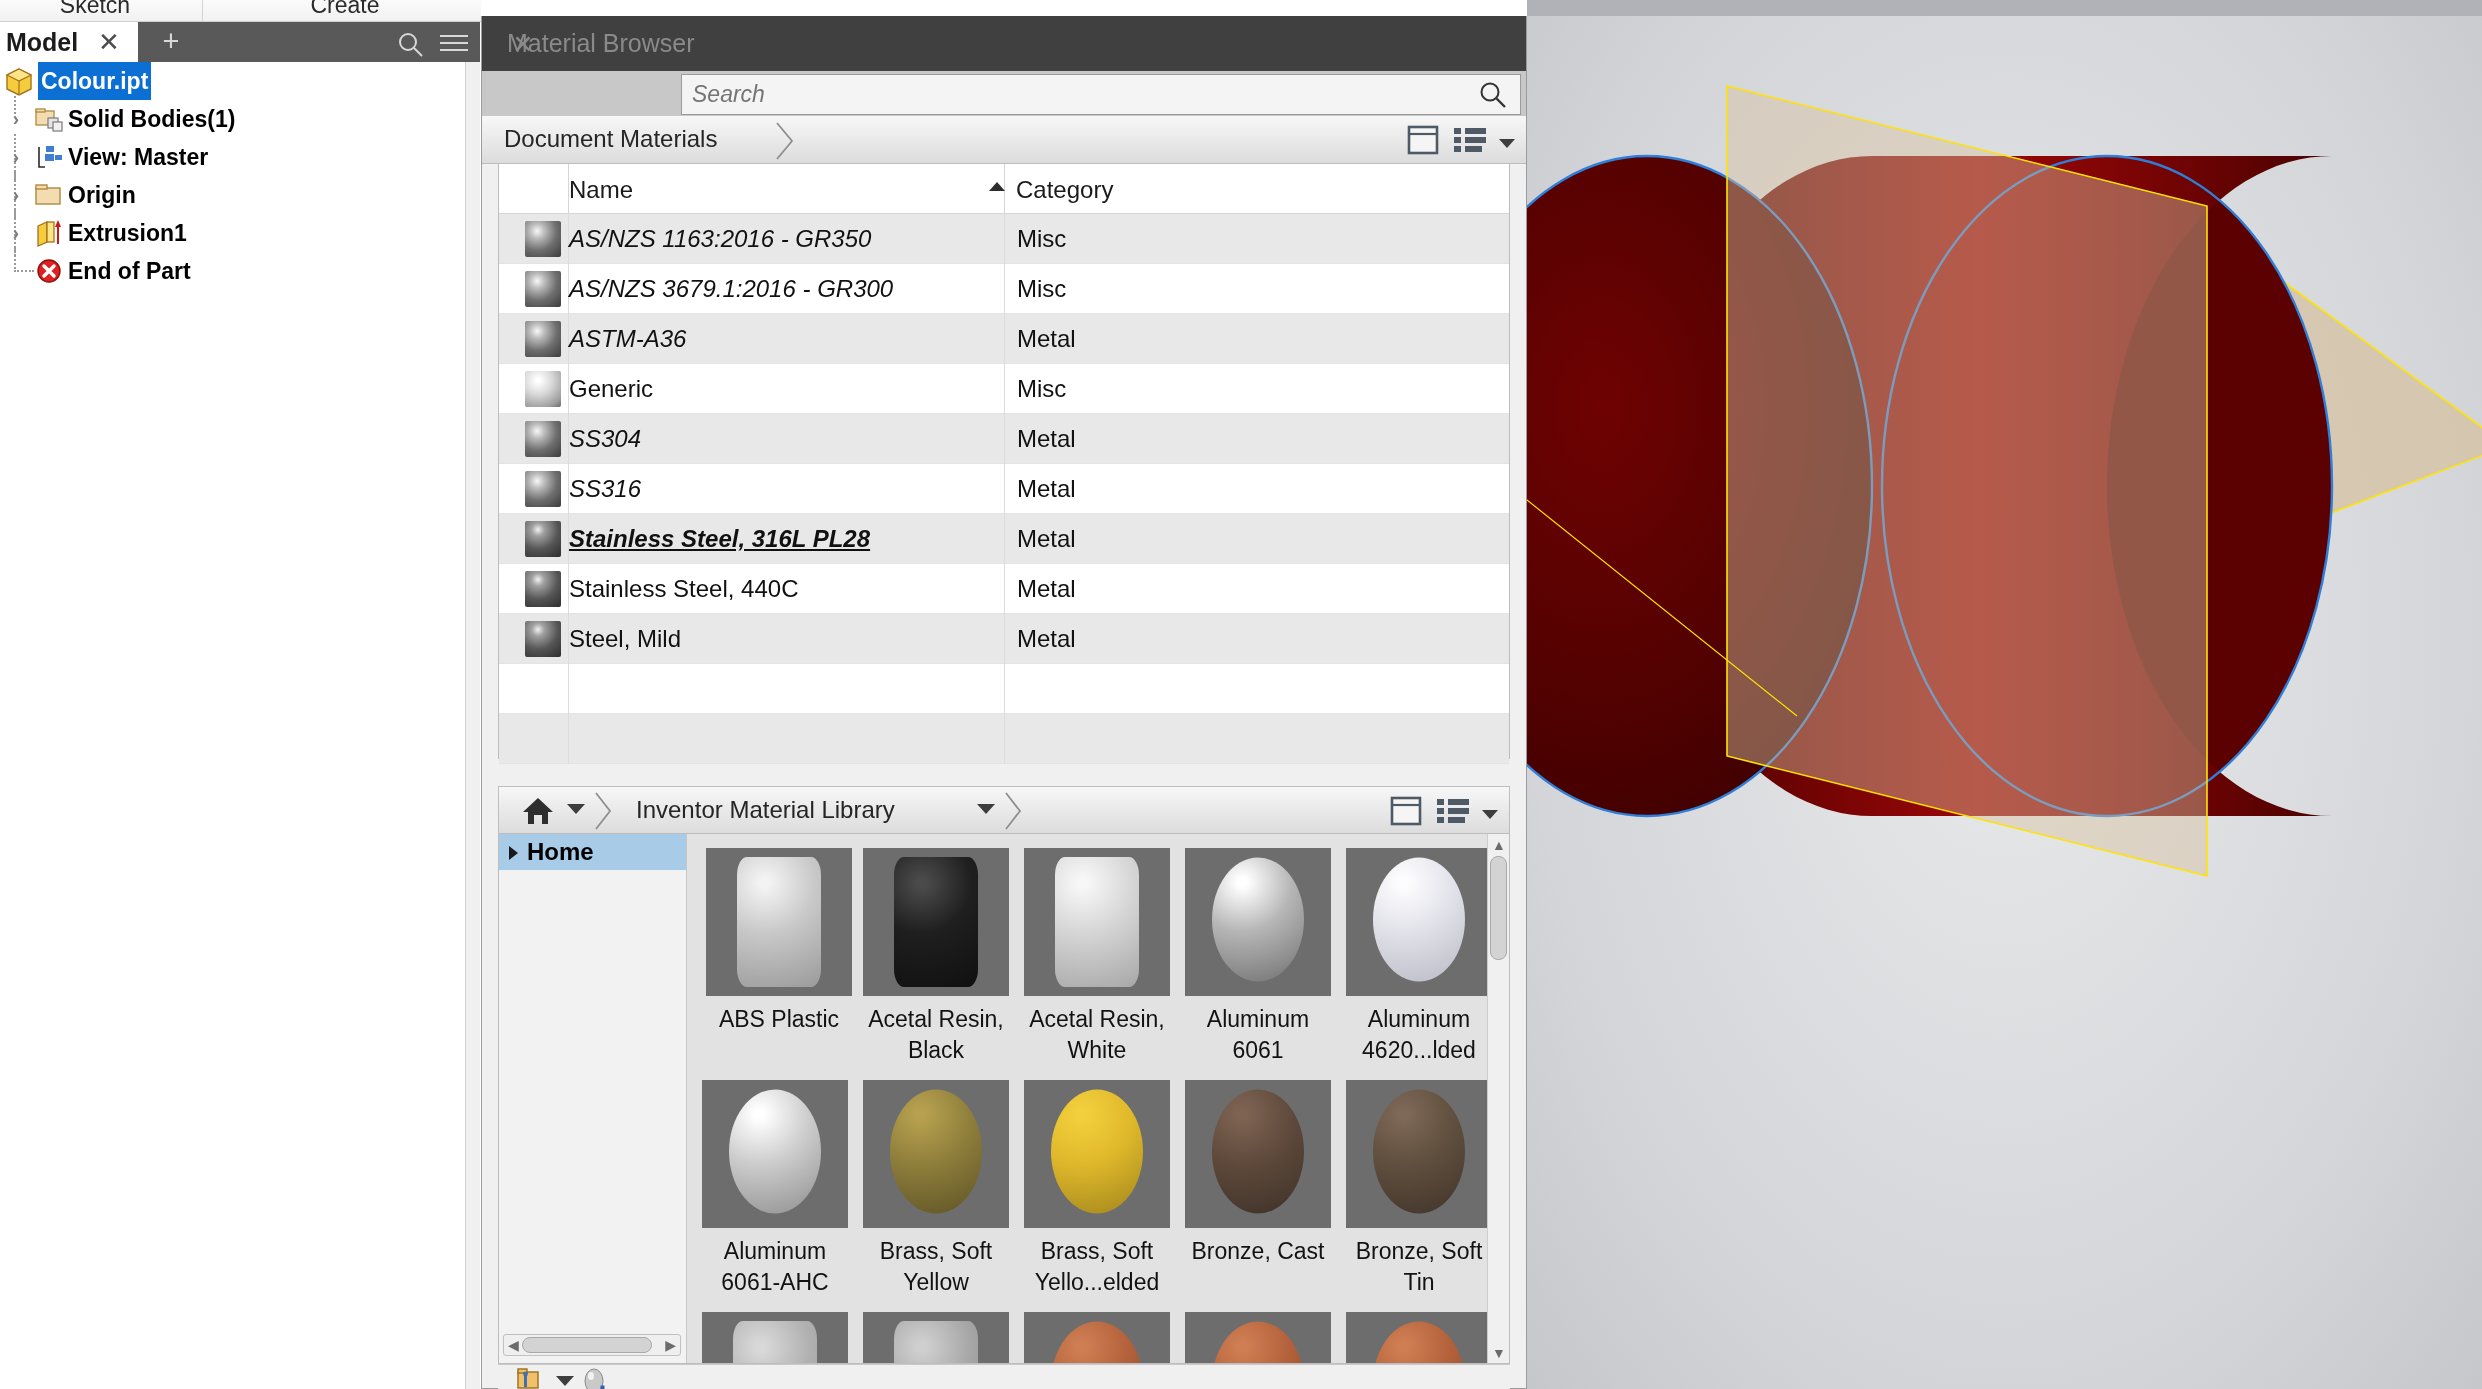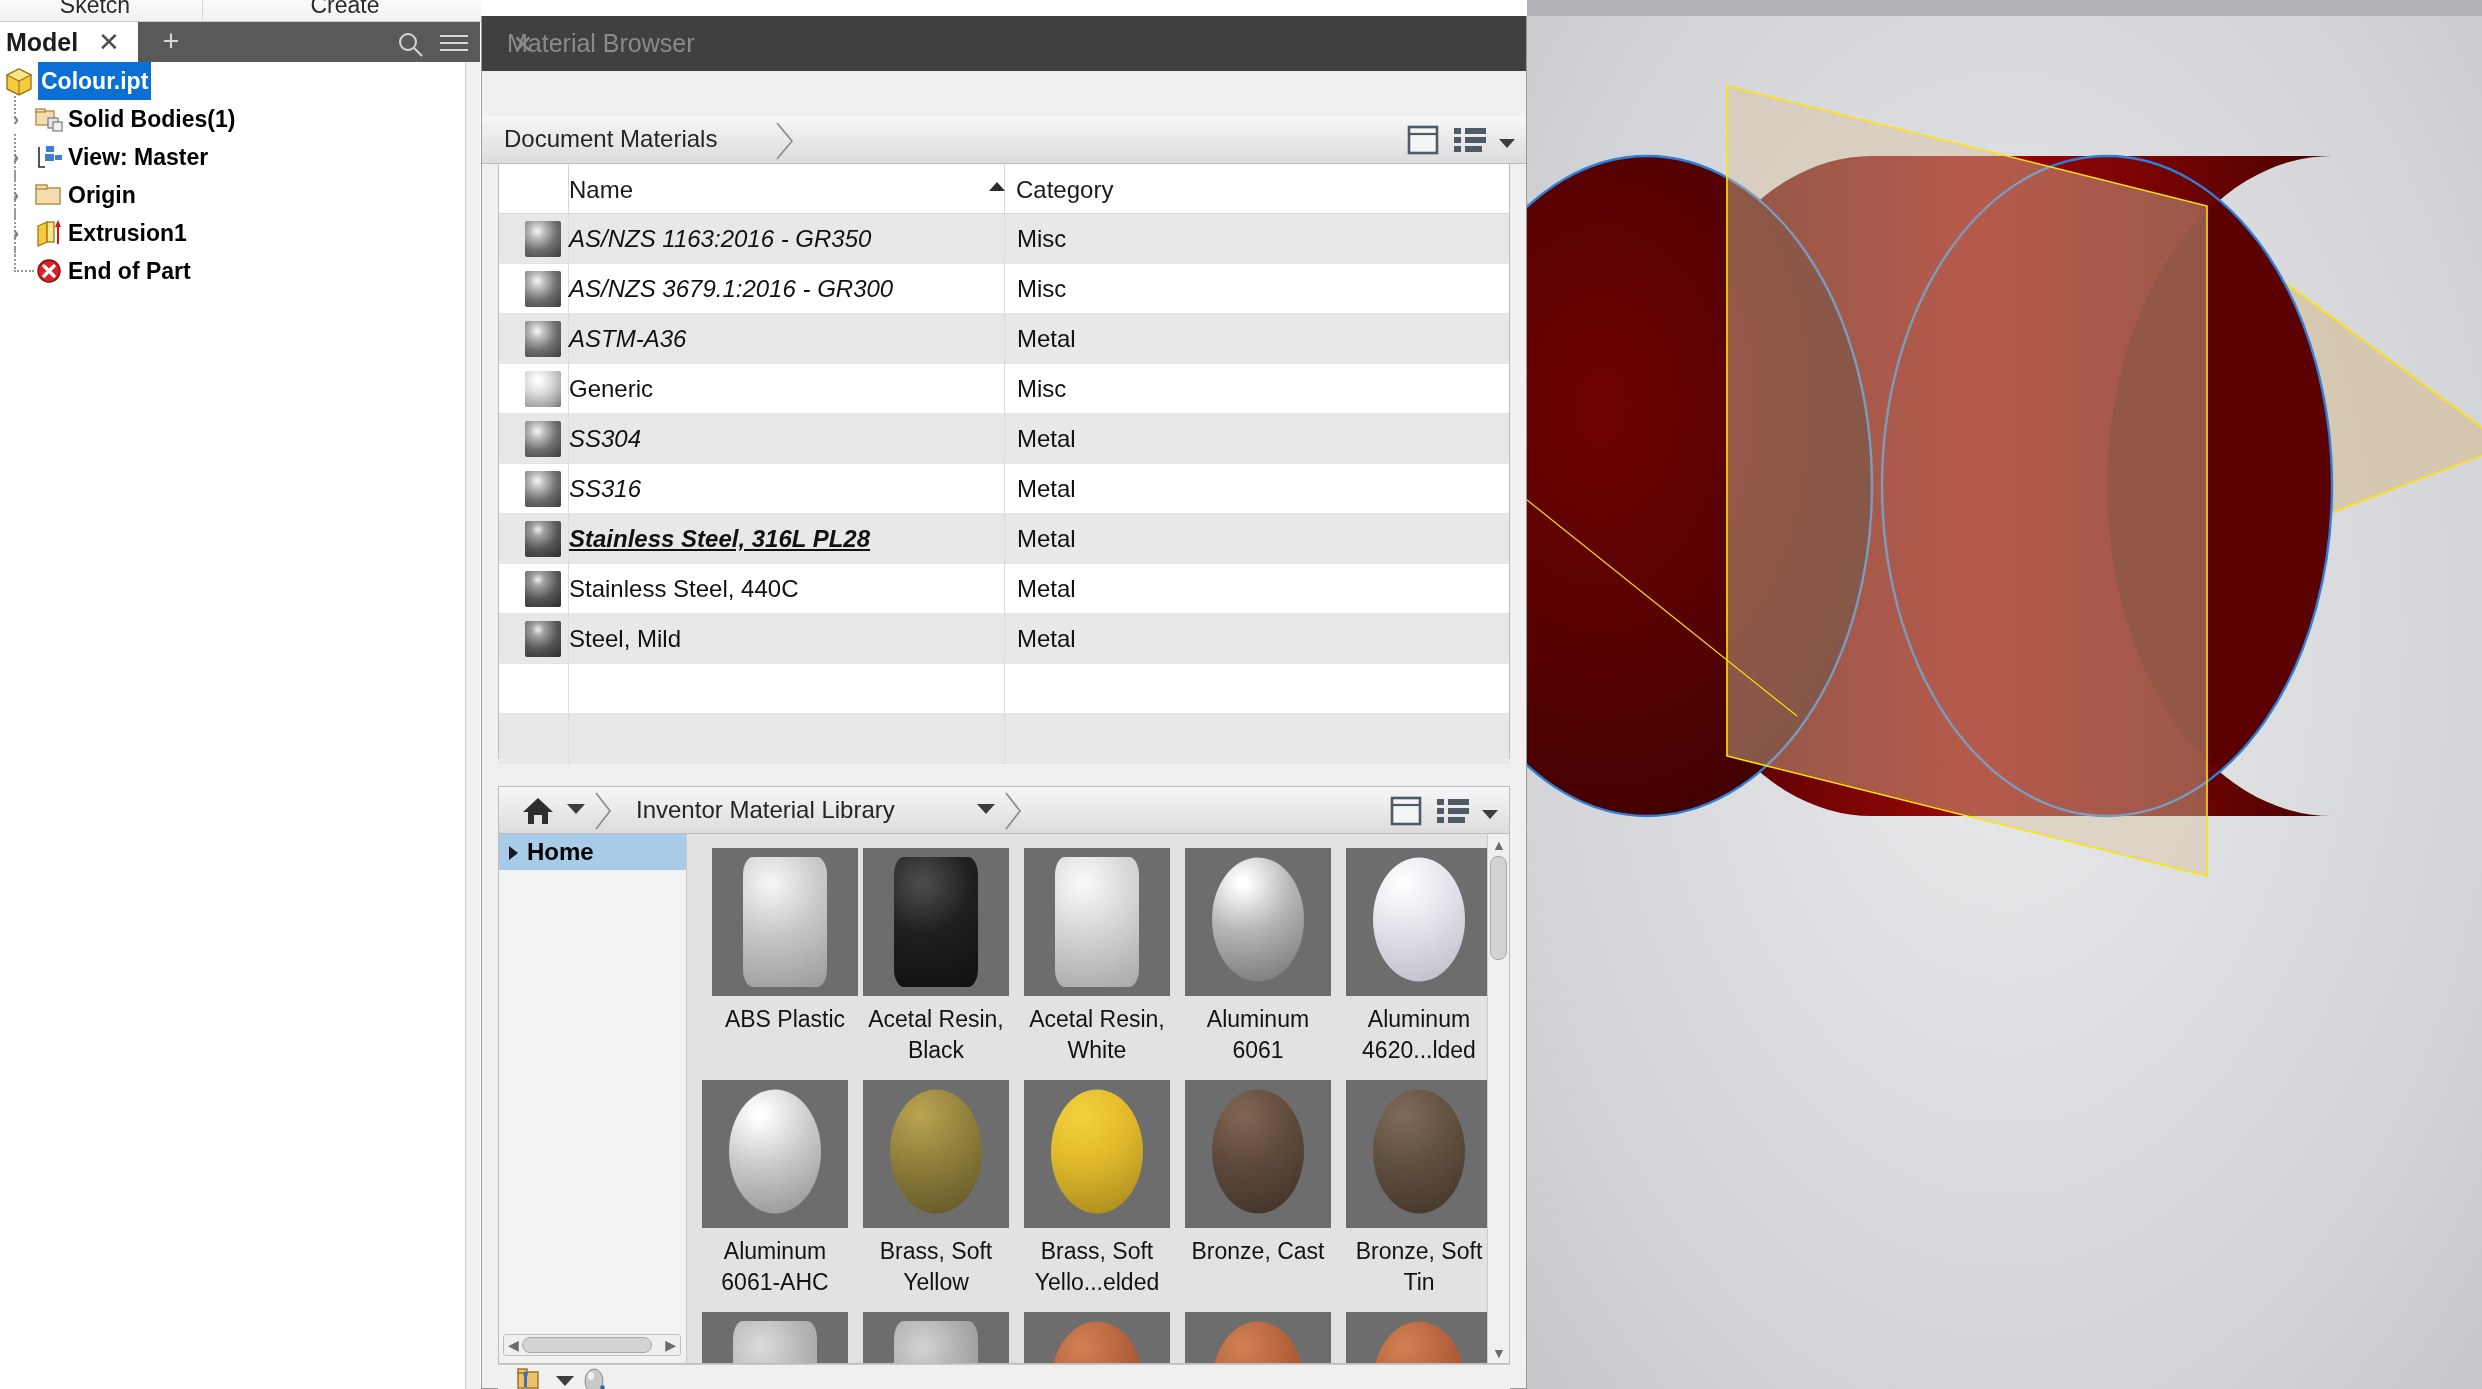--- a/index.html
+++ b/index.html
@@ -439,20 +439,29 @@
     </div>
   </div>
 
   <div class="mb">
 
     <div class="mb-title">
       <span>Material Browser</span>
       <span class="mb-close">✕</span>
     </div>
 
+    <div class="mb-searchbar">
+      <input class="mb-search-input" type="text" placeholder="Search" style="">
+      <span class="mb-search-icon">
+        <svg width="30" height="30" viewBox="0 0 30 30">
+          <circle cx="12" cy="12" r="8.5" fill="none" stroke="#333" stroke-width="2"></circle>
+          <line x1="18.5" y1="18.5" x2="27" y2="27" stroke="#333" stroke-width="2.4"></line>
+        </svg>
+      </span>
+    </div>
 
     <div class="mb-breadcrumb">
       <span class="crumb-text">Document Materials</span>
       <span class="crumb-chev">
         <svg width="28" height="42" viewBox="0 0 28 42">
           <path d="M5 3 L20 21 L5 39" fill="none" stroke="#8e8e8e" stroke-width="1.8"></path>
         </svg>
       </span>
       <span class="toolicons">
         <span style="display:inline-block;vertical-align:top">
@@ -617,21 +626,21 @@
           <span>Home</span>
         </div>
         <div class="lib-hscroll">
           <span class="ar" style="left:4px">◀</span>
           <span class="ar" style="right:4px">▶</span>
           <span class="thumb"></span>
         </div>
       </div>
 
       <div class="lib-grid" id="lib-grid">
-          <div class="swatch-cell" style="left: 24px; top: 14px;">
+          <div class="swatch-cell" style="left: 18px; top: 14px;">
             <div class="swatch-img">
               <div class="cyl" style="background: radial-gradient(circle at 33% 20%, rgb(243, 243, 243) 4%, rgb(201, 201, 201) 42%, rgb(154, 154, 154) 100%);"></div>
             </div>
             <div class="swatch-caption">ABS Plastic</div>
           </div>
           <div class="swatch-cell" style="left: 175px; top: 14px;">
             <div class="swatch-img">
               <div class="cyl" style="background: radial-gradient(circle at 33% 20%, rgb(74, 74, 74) 4%, rgb(31, 31, 31) 42%, rgb(16, 16, 16) 100%);"></div>
             </div>
             <div class="swatch-caption">Acetal Resin,<br><span>Black</span></div>

